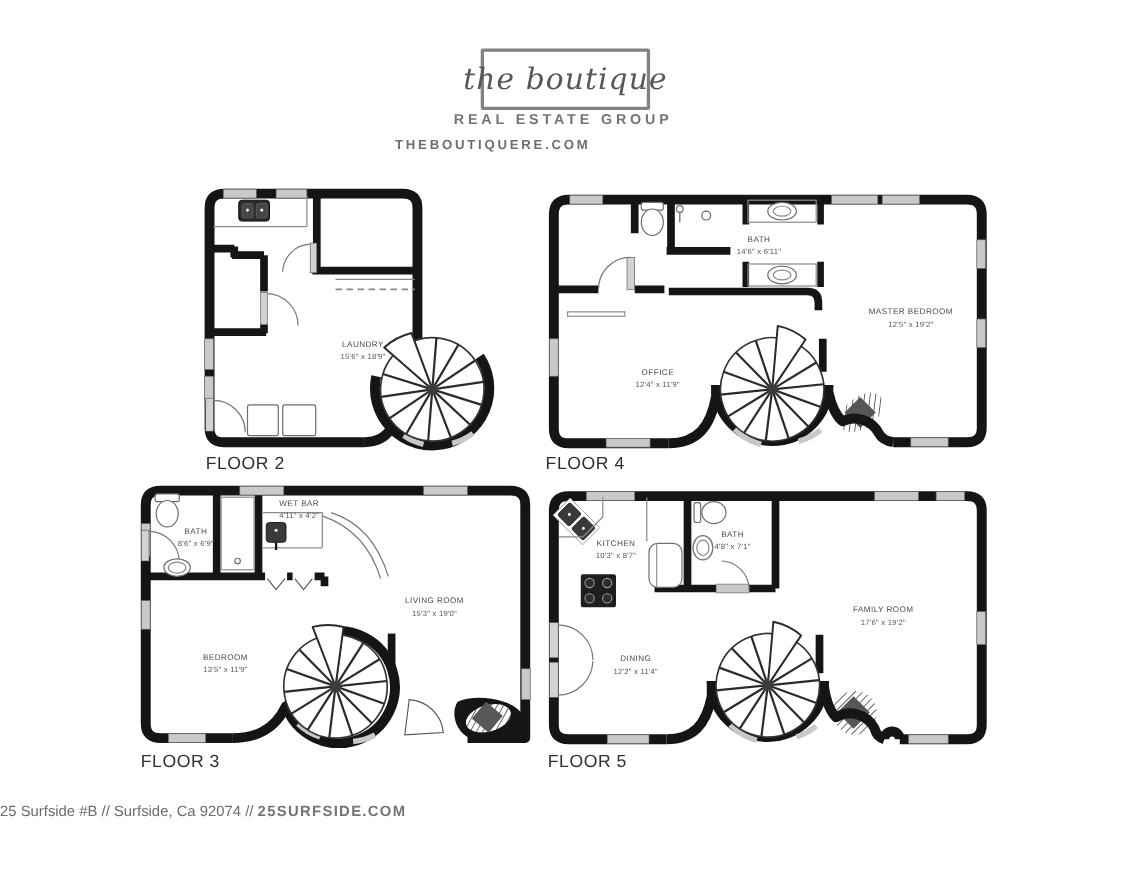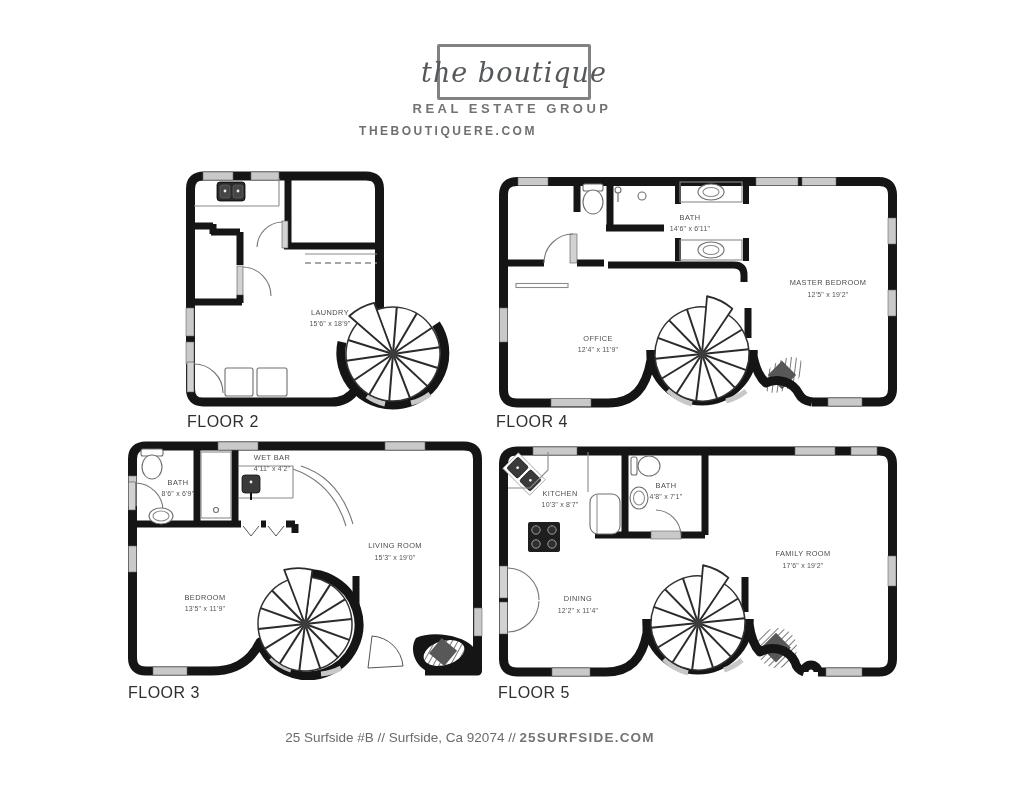--- a/index.html
+++ b/index.html
@@ -22,21 +22,21 @@
   text.room-dims{font-size:7px;letter-spacing:0.2px;fill:#555;}
   .wall{stroke:#151515;fill:none;stroke-linejoin:round;}
   .w9{stroke-width:9;} .w7{stroke-width:7;} .w6{stroke-width:6;}
   .thin{stroke:#8a8a8a;stroke-width:1.1;fill:none;}
   .fixture{stroke:#6f6f6f;stroke-width:1.1;fill:#fff;}
   .win{fill:#c9c9c9;stroke:#666;stroke-width:0.6;}
   .leaf{fill:#d2d2d2;stroke:#555;stroke-width:0.6;}
   .arc{stroke:#777;stroke-width:1.1;fill:none;}
   .garc{stroke:#c8c8c8;stroke-width:5;fill:none;}
   
-  .footer{position:absolute;left:0;top:730px;width:940px;text-align:center;
+  .footer{position:absolute;left:0;top:730px;width:940px;text-align:left;
           color:#6a6b6d;font-size:13.5px;}
   .footer .site{font-weight:bold;letter-spacing:1.2px;color:#737476;}
 </style>
 </head>
 <body>
 
 <div class="page">
 
   <svg width="0" height="0" style="position:absolute" aria-hidden="true">
     <defs>

